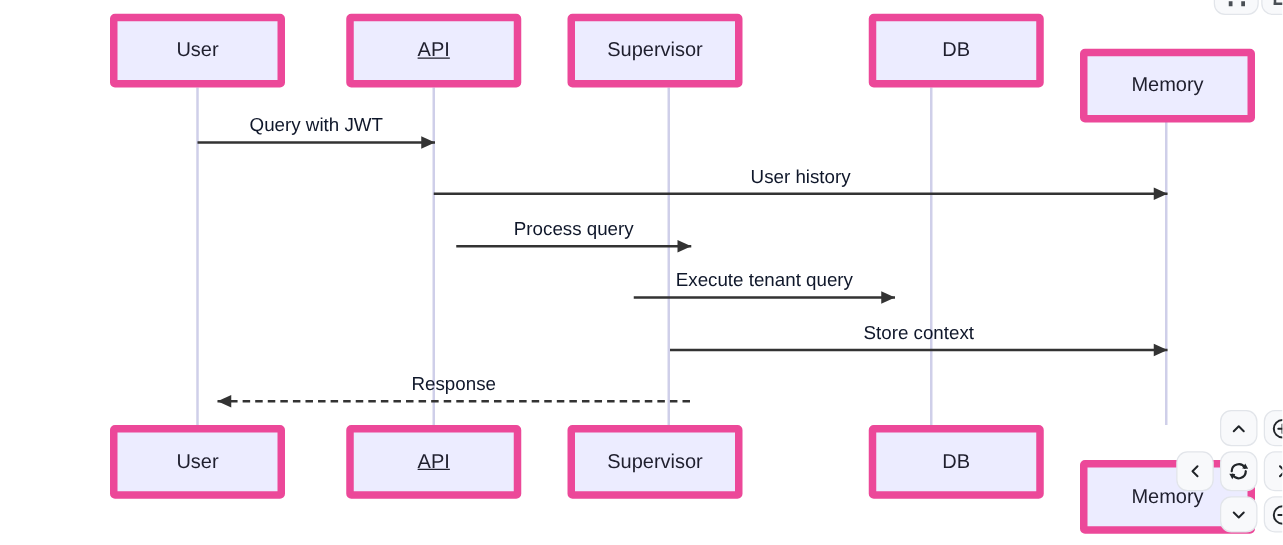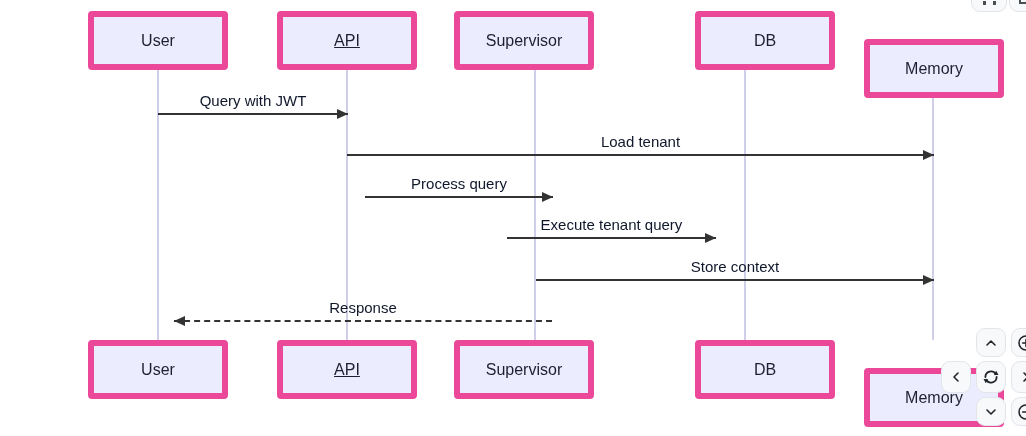--- a/index.html
+++ b/index.html
@@ -107,21 +107,21 @@
   <div class="actor bottom a-4">
       <span>Memory</span>
     </div>
 
   <div class="msg m-0">
     <div class="msg-label">Query with JWT</div>
     <div class="msg-line"></div>
     <div class="head head-right"></div>
   </div>
   <div class="msg m-1">
-    <div class="msg-label">Load tenant</div>
+    <div class="msg-label">User history</div>
     <div class="msg-line"></div>
     <div class="head head-right"></div>
   </div>
   <div class="msg m-2">
     <div class="msg-label">Process query</div>
     <div class="msg-line"></div>
     <div class="head head-right"></div>
   </div>
   <div class="msg m-3">
     <div class="msg-label">Execute tenant query</div>

